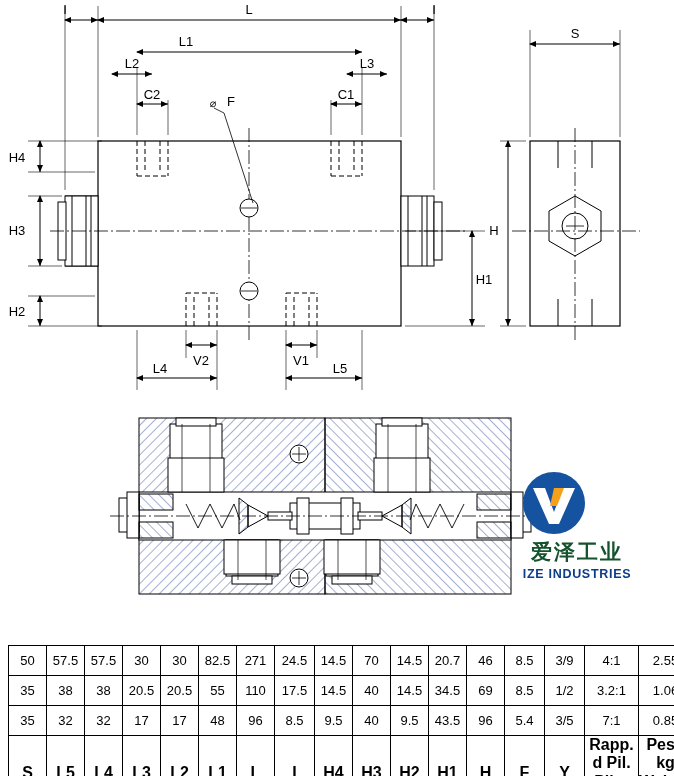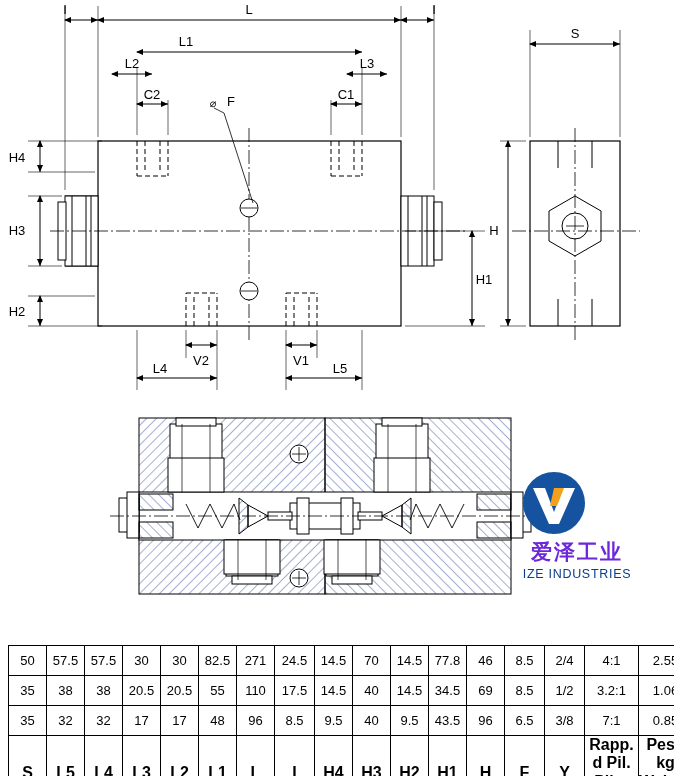--- a/index.html
+++ b/index.html
@@ -35,34 +35,34 @@
     left: 26px; top: 0;
     width: 62px; height: 62px;
   }
   .logo-cn {
     position: absolute;
     left: 0; top: 66px;
     width: 160px;
     text-align: center;
     font-size: 21px;
     letter-spacing: 2px;
-    color: #6d28d9;
+    color: #14532d;
     font-family: "DejaVu Sans", sans-serif;
     font-weight: bold;
   }
   .logo-en {
     position: absolute;
     left: 0; top: 95px;
     width: 160px;
     text-align: center;
     font-size: 12.5px;
     letter-spacing: 0.7px;
     color: #0b3d8c;
     font-family: "Liberation Sans", sans-serif;
-    font-weight: normal;
+    font-weight: bold;
   }
 
   
   #spec-table {
     position: absolute;
     left: 8px; top: 645px;
     width: 658px;
     border-collapse: collapse;
     table-layout: fixed;
   }
@@ -389,24 +389,24 @@
         <td>57.5</td>
         <td>57.5</td>
         <td>30</td>
         <td>30</td>
         <td>82.5</td>
         <td>271</td>
         <td>24.5</td>
         <td>14.5</td>
         <td>70</td>
         <td>14.5</td>
-        <td>77.8</td>
+        <td>20.7</td>
         <td>46</td>
         <td>8.5</td>
-        <td>2/4</td>
+        <td>3/9</td>
         <td>4:1</td>
         <td>2.55</td>
       </tr>
       <tr>
         <td>35</td>
         <td>38</td>
         <td>38</td>
         <td>20.5</td>
         <td>20.5</td>
         <td>55</td>
@@ -429,22 +429,22 @@
         <td>17</td>
         <td>17</td>
         <td>48</td>
         <td>96</td>
         <td>8.5</td>
         <td>9.5</td>
         <td>40</td>
         <td>9.5</td>
         <td>43.5</td>
         <td>96</td>
-        <td>6.5</td>
-        <td>3/8</td>
+        <td>5.4</td>
+        <td>3/5</td>
         <td>7:1</td>
         <td>0.85</td>
       </tr>
       <tr class="header-row">
         <td>S</td>
         <td>L5</td>
         <td>L4</td>
         <td>L3</td>
         <td>L2</td>
         <td>L1</td>

